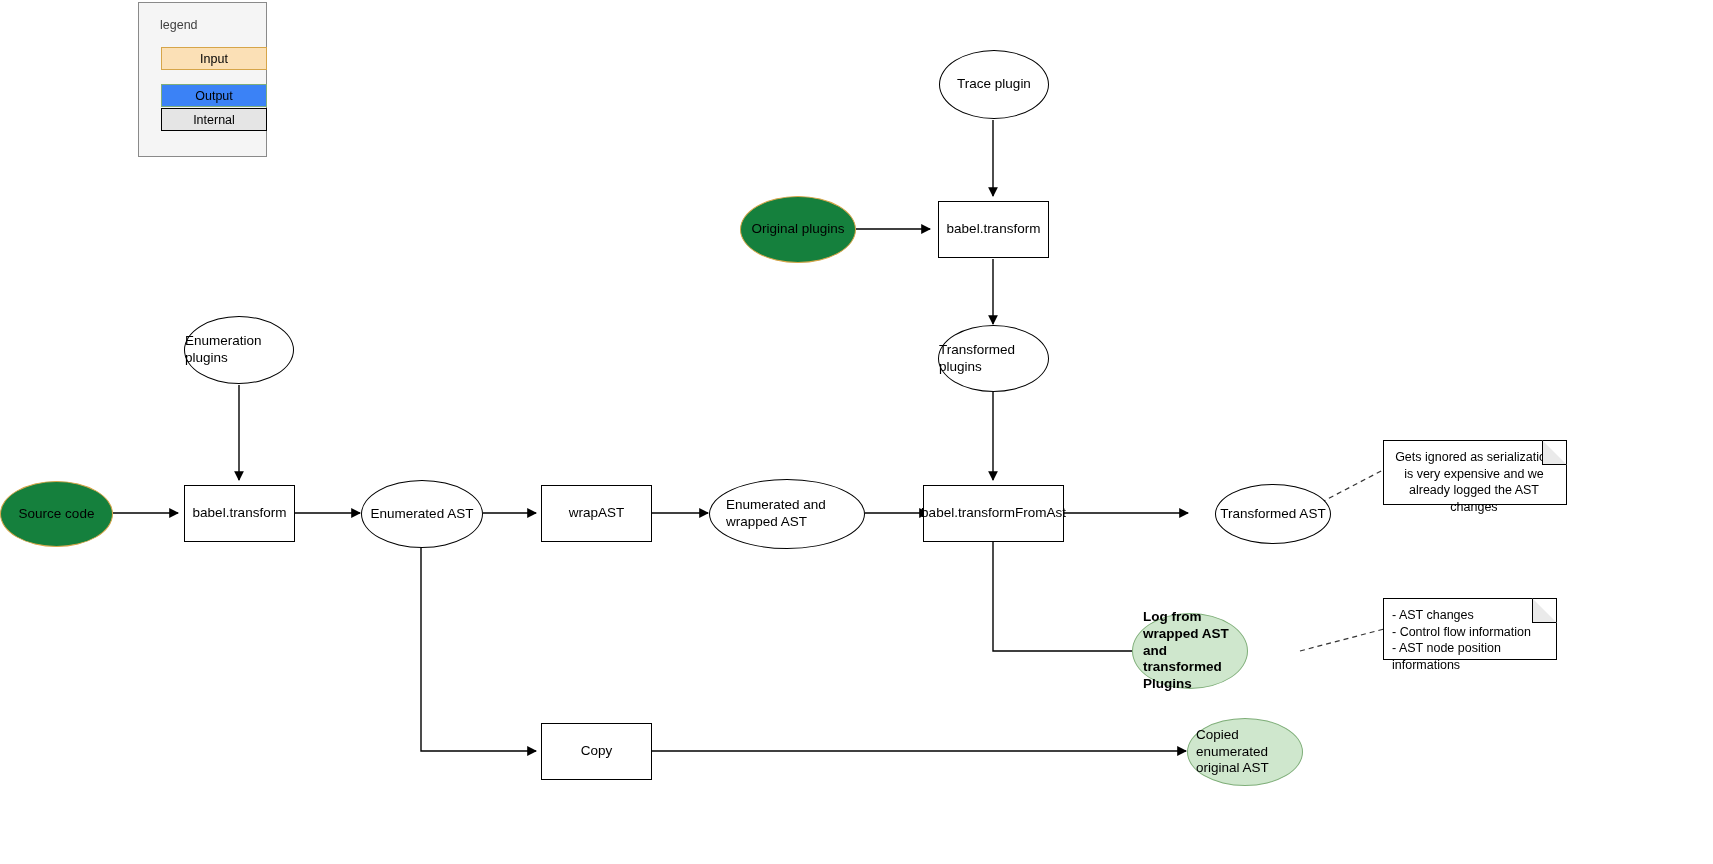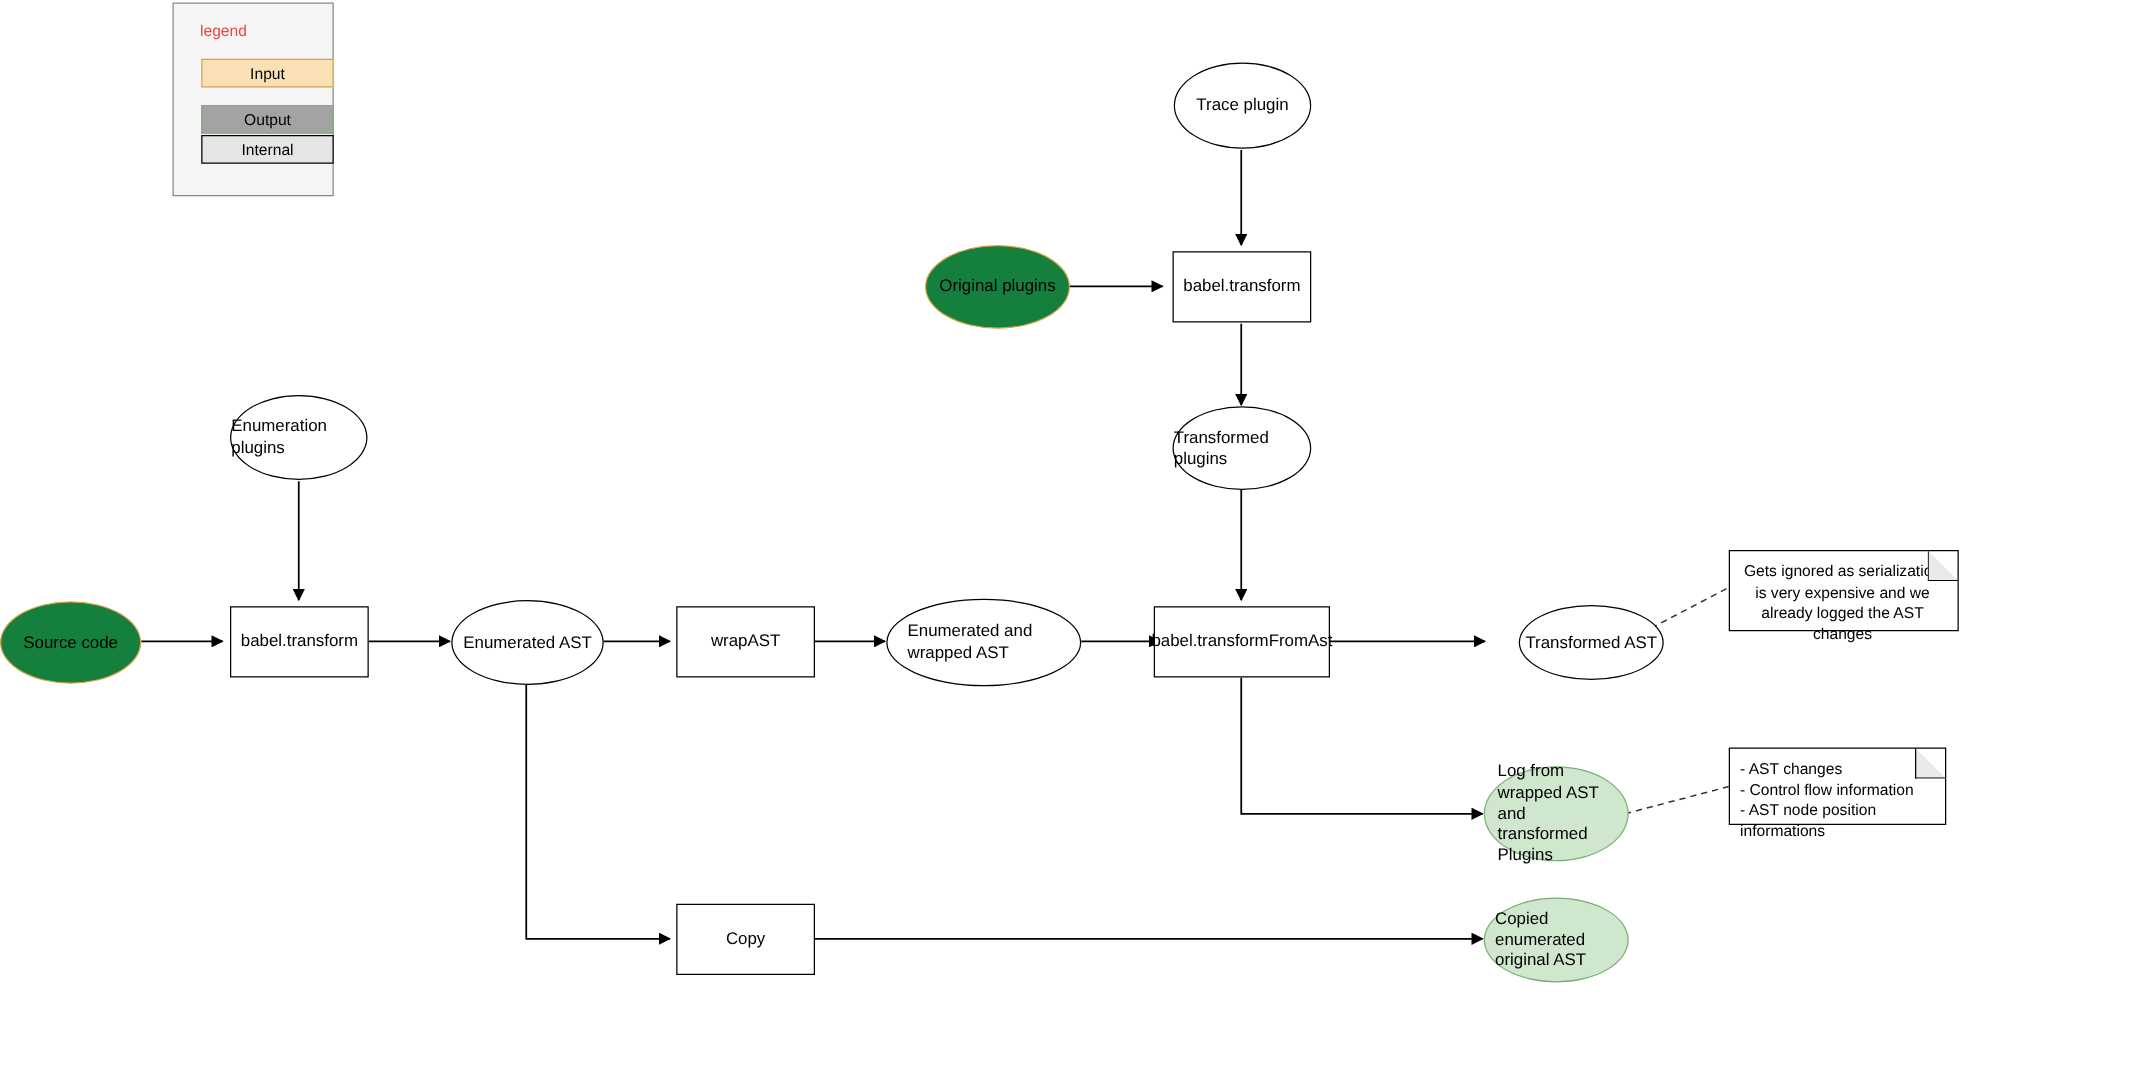--- a/index.html
+++ b/index.html
@@ -59,21 +59,21 @@
     background: #f5f5f5;
     border: 1.2px solid #8a8a8a;
     box-sizing: border-box;
     z-index: 6;
   }
   #legend-title {
     position: absolute;
     left: 160px;
     top: 18px;
     font-size: 12.5px;
-    color: #ef4444;
+    color: #404040;
     z-index: 7;
   }
   .legend-chip {
     position: absolute;
     left: 161px;
     width: 106px;
     height: 23px;
     box-sizing: border-box;
     display: flex;
     align-items: center;
@@ -81,21 +81,21 @@
     font-size: 12.5px;
     z-index: 7;
   }
   .legend-chip.input {
     top: 47px;
     background: #fbe0b6;
     border: 1.4px solid #d6a549;
   }
   .legend-chip.output {
     top: 84px;
-    background: #a3a3a3;
+    background: #3b82f6;
     border: 1.4px solid #7fae79;
   }
   .legend-chip.internal {
     top: 108px;
     background: #e5e5e5;
     border: 1.4px solid #000000;
   }
   
   .note {
     position: absolute;
@@ -190,21 +190,21 @@
 <div class="node ellipse input" style="left:740px; top:196px; width:116px; height:67px;">Original plugins</div>
 
 <div class="node rect" style="left:938px; top:201px; width:111px; height:57px;">babel.transform</div>
 
 <div class="node ellipse" style="left:938px; top:325px; width:111px; height:67px;">Transformed plugins</div>
 
 <div class="node rect" style="left:923px; top:485px; width:141px; height:57px;">babel.transformFromAst</div>
 
 <div class="node ellipse" style="left:1215px; top:484px; width:116px; height:60px;">Transformed AST</div>
 
-<div class="node ellipse output" style="left:1187px; top:613px; width:116px; height:76px; padding:0 10px;">Log from wrapped AST and transformed Plugins</div>
+<div class="node ellipse output" style="left:1132px; top:613px; width:116px; height:76px; padding:0 10px;font-weight:bold;">Log from wrapped AST and transformed Plugins</div>
 
 <div class="node rect" style="left:541px; top:723px; width:111px; height:57px;">Copy</div>
 
 <div class="node ellipse output" style="left:1187px; top:718px; width:116px; height:68px; padding:0 8px;">Copied enumerated original AST</div>
 
 <div class="note center" style="left:1383px; top:440px; width:184px; height:65px;">
   <span class="fold"></span>
   <div class="note-body">Gets ignored as serialization is very expensive and we already logged the AST changes</div>
 </div>
 

